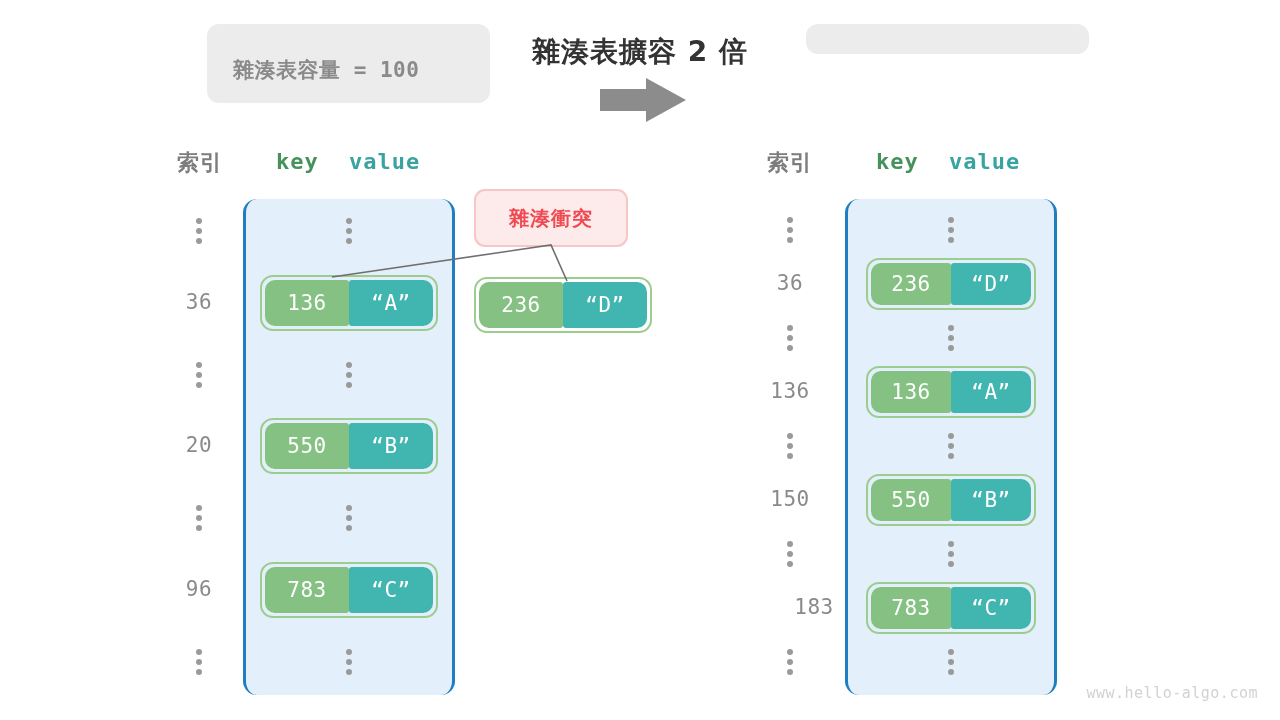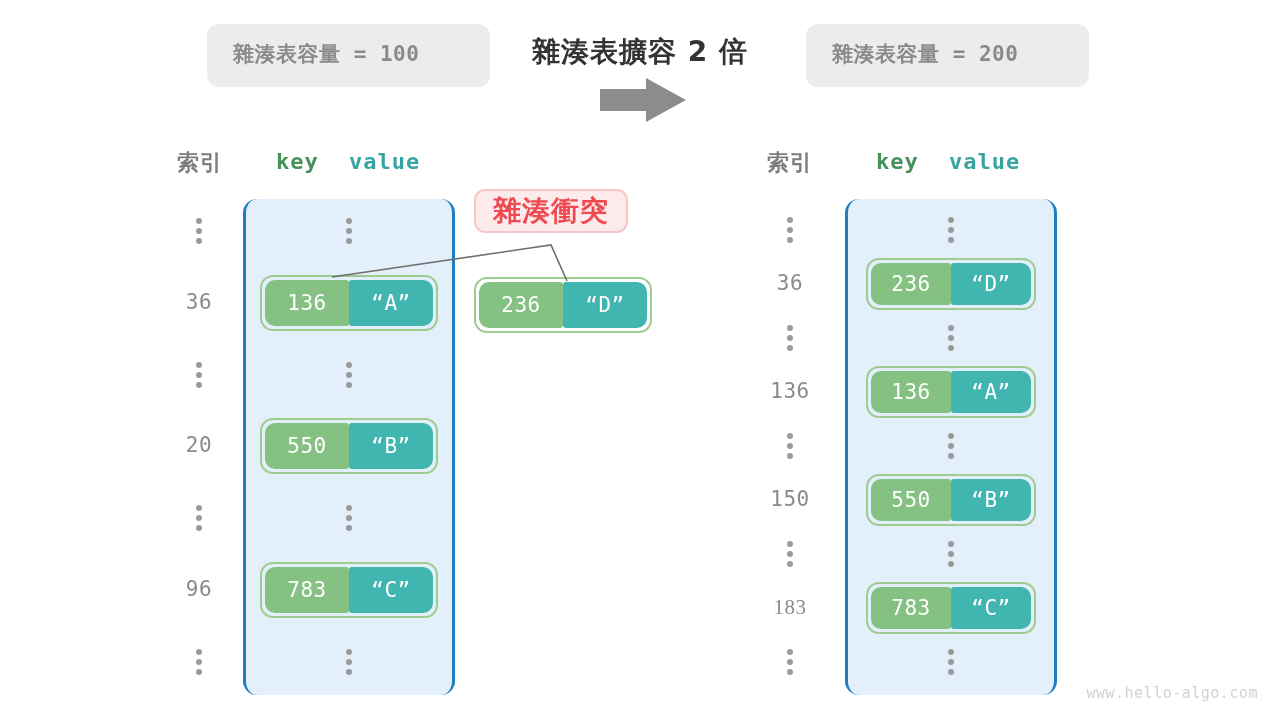--- a/index.html
+++ b/index.html
@@ -20,20 +20,21 @@
     color: #8a8a8a;
   }
   .info-line {
     font-family: "DejaVu Sans Mono", "Liberation Mono", monospace;
     font-size: 21px;
     font-weight: bold;
     color: #8a8a8a;
     line-height: 1.55;
     white-space: pre;
     letter-spacing: 0.5px;
+    margin-top: 16px;
   }
   #info-left  { left: 207px;  top: 24px; width: 283px; }
   #info-right { left: 806px;  top: 24px; width: 283px; }
 
   
   #center-caption {
     position: absolute;
     left: 530px; top: 33px; width: 220px;
     text-align: center;
     font-size: 28px;
@@ -104,27 +105,27 @@
     letter-spacing: 0.5px;
     white-space: pre;
   }
   .kv-key { background: #85c182; border-radius: 10px 3px 3px 10px; }
   .kv-val { background: #41b5b0; border-radius: 3px 10px 10px 3px; }
 
   
   #collision-box {
     position: absolute;
     left: 474px; top: 189px;
-    width: 154px; height: 44px;
+    width: 154px; height: 58px;
     background: #fdeaea;
     border: 2px solid #f7c6c6;
     border-radius: 11px;
     display: flex; align-items: center; justify-content: center;
     color: #ef4a52;
-    font-size: 28px;
+    font-size: 20px;
     font-weight: bold;
     letter-spacing: 1px;
     white-space: pre;
   }
   #leader-lines { position: absolute; left: 0; top: 0; width: 1280px; height: 720px; pointer-events: none; }
 
   
   #watermark {
     position: absolute;
     right: 22px; bottom: 18px;
@@ -142,21 +143,20 @@
   <div class="info-box" id="info-left">
     <div class="info-line">雜湊表容量 = 100</div>
   </div>
 
   <div id="center-caption">雜湊表擴容 2 倍</div>
   <svg id="arrow-right-icon" viewBox="0 0 86 44">
     <polygon points="0,11 46,11 46,0 86,22 46,44 46,33 0,33" fill="#8c8c8c"></polygon>
   </svg>
 
   <div class="info-box" id="info-right">
-    <div class="info-line">雜湊表容量 = 200</div>
   </div>
 
   <div class="col-header hdr-index" style="left:170px; top:148px; width:60px; text-align:center;">索引</div>
   <div class="col-header hdr-key" style="left:276px; top:149px;">key</div>
   <div class="col-header hdr-value" style="left:349px; top:149px;">value</div>
 
   <div class="col-header hdr-index" style="left:760px; top:148px; width:60px; text-align:center;">索引</div>
   <div class="col-header hdr-key" style="left:876px; top:149px;">key</div>
   <div class="col-header hdr-value" style="left:949px; top:149px;">value</div>
 
@@ -252,21 +252,21 @@
           <i></i>
           <i></i>
           <i></i>
         </div>
         <div class="idx-cell" style="left: 750px; top: 487px;">150</div>
         <div class="dots-v" style="left: 787px; top: 541px;">
           <i></i>
           <i></i>
           <i></i>
         </div>
-        <div class="idx-cell" style="left: 750px; top: 595px; font-family: Liberation Serif, serif;">183</div>
+        <div class="idx-cell" style="left: 774px; top: 595px;">183</div>
         <div class="dots-v" style="left: 787px; top: 649px;">
           <i></i>
           <i></i>
           <i></i>
         </div>
       </div>
     <div id="right-rows">
         <div class="dots-v" style="position: absolute; left: 948px; top: 217px;">
           <i></i>
           <i></i>

